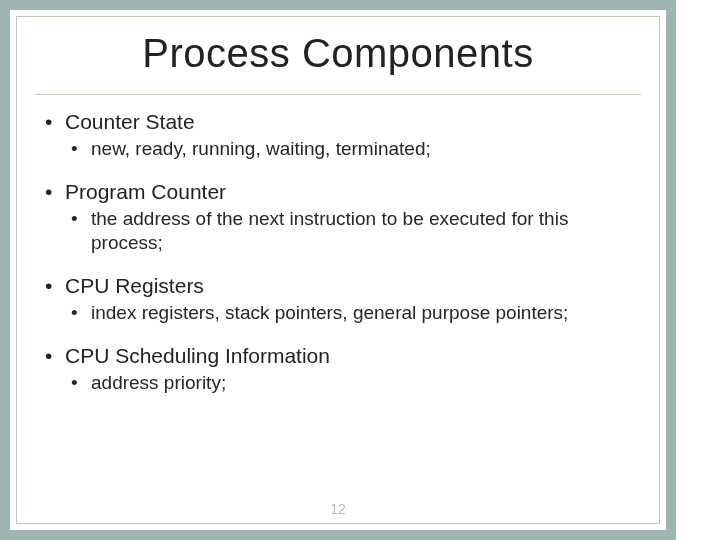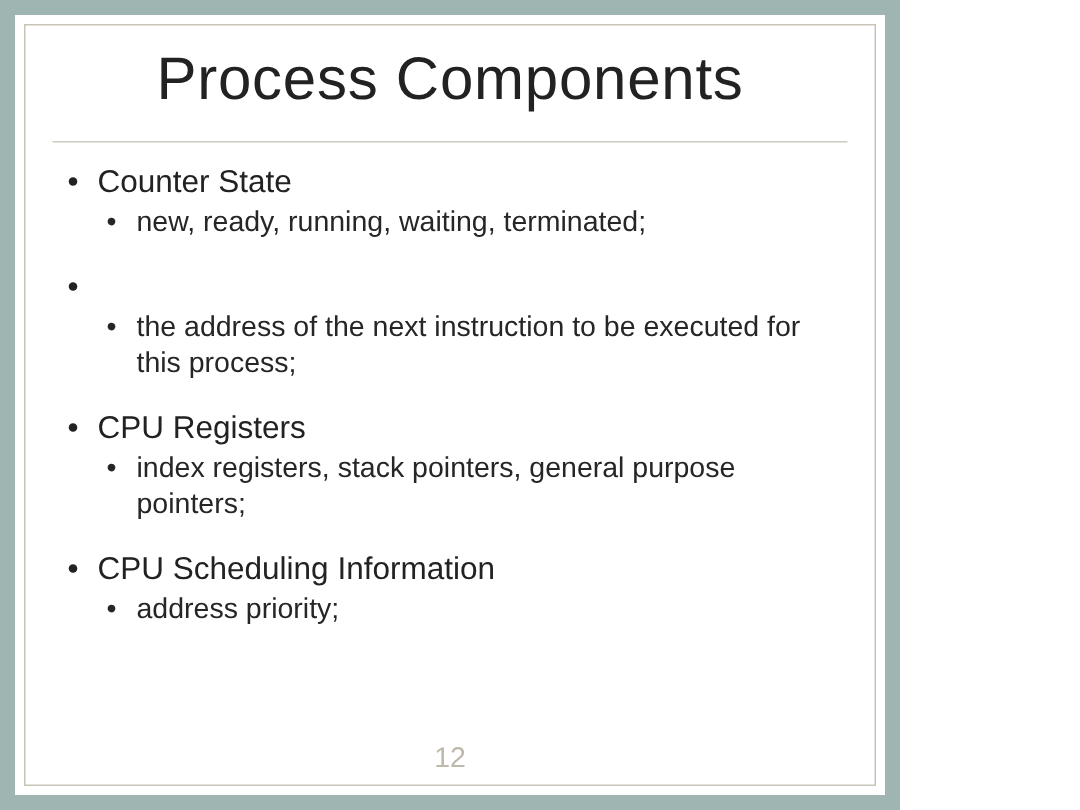--- a/index.html
+++ b/index.html
@@ -2,21 +2,21 @@
 <html><head>
 <meta charset="utf-8">
 <style>
   * { margin: 0; padding: 0; box-sizing: border-box; }
   html, body { width: 720px; height: 540px; overflow: hidden; }
   body {
     font-family: Arial, Helvetica, sans-serif;
     background: #fff;
   }
   .outer-frame {
-    width: 600px;
+    width: 676px;
     height: 540px;
     border: 10px solid #9fb5b1;
     background: #ffffff;
     position: relative;
   }
   .inner-frame {
     position: absolute;
     top: 6px;
     left: 6px;
     right: 6px;
@@ -80,21 +80,21 @@
   }
   .sub-text {
     flex: 1;
   }
   .page-number {
     position: absolute;
     bottom: 6px;
     left: 0;
     right: 0;
     text-align: center;
-    font-size: 19px;
+    font-size: 14px;
     color: #bfb9ab;
   }
   .footer {
     position: absolute;
     bottom: 6px;
     right: 14px;
     font-size: 11px;
     color: #bfb9ab;
   }
 </style>
@@ -117,20 +117,21 @@
             <li>
               <span class="sub-bullet">•</span>
               <span class="sub-text">new, ready, running, waiting, terminated;</span>
             </li>
           </ul>
         </li>
 
         <li>
           <div class="bullet-row">
             <span class="bullet-dot">•</span>
+            <span>Program Counter</span>
           </div>
           <ul class="sub-list">
             <li>
               <span class="sub-bullet">•</span>
               <span class="sub-text">the address of the next instruction to be executed for this process;</span>
             </li>
           </ul>
         </li>
 
         <li>

